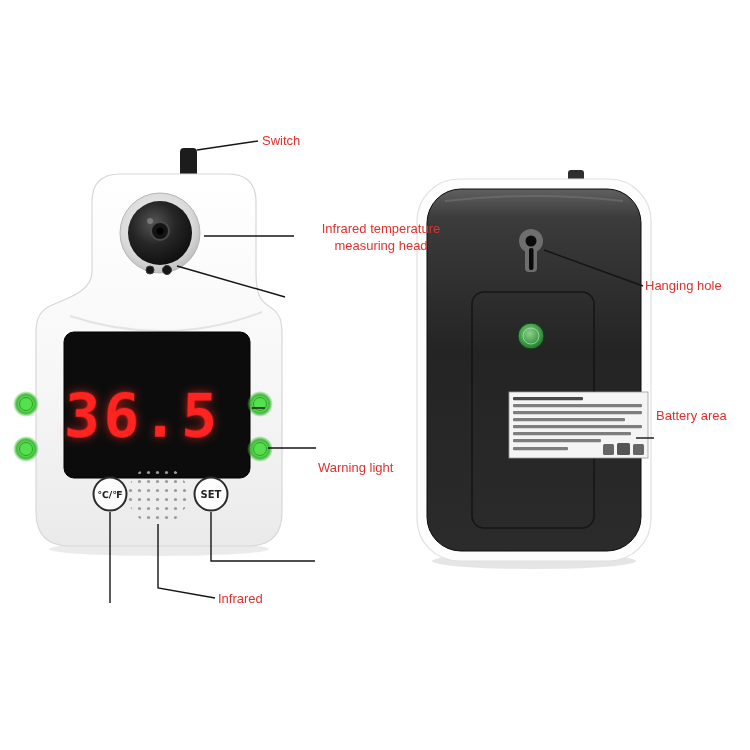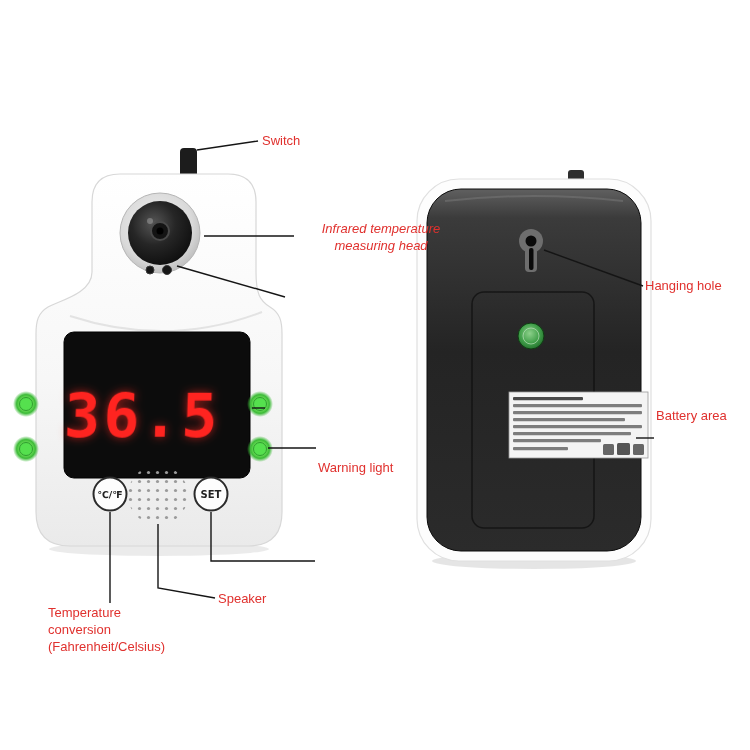--- a/index.html
+++ b/index.html
@@ -7,21 +7,21 @@
     position:relative;width:750px;height:750px;overflow:hidden;background:#ffffff;
     font-family:"Liberation Sans","DejaVu Sans",sans-serif;
   }
   .stage svg{position:absolute;left:0;top:0;}
   .callout{
     position:absolute;
     color:var(--label-text,#e0312e);
     font-size:13px;line-height:1.3;
     white-space:pre-line;
   }
-  .callout.center{text-align:center;font-style:italic;}
+  .callout.center{text-align:center;}
   .leader{stroke:var(--leader-line,#151515);stroke-width:1.4;fill:none;}
   #display-text{
     fill:var(--display-digits,#ff2420);
     font-family:"DejaVu Sans Mono","Liberation Mono",monospace;
     font-weight:bold;letter-spacing:3px;
     filter:drop-shadow(0 0 5px rgba(255,40,32,.65));
   }
   .btn-label{
     font-family:"DejaVu Sans","Liberation Sans",sans-serif;
     font-weight:bold;fill:#222;
@@ -176,18 +176,15 @@
       <line class="leader" x1="110" y1="512" x2="110" y2="603"></line>
     </g>
   </svg>
 
   <div class="callout" style="left:262px;top:133px">Switch</div>
   <div class="callout center" style="left:297px;top:221px;width:168px">Infrared temperature
 measuring head</div>
   <div class="callout" style="left:318px;top:460px">Warning light</div>
   <div class="callout" style="left:645px;top:278px">Hanging hole</div>
   <div class="callout" style="left:656px;top:408px">Battery area</div>
-  <div class="callout" style="left:218px;top:591px">Speaker</div>
-  <div class="callout" style="left:48px;top:605px">Temperature
-conversion
-(Fahrenheit/Celsius)</div>
+  <div class="callout" style="left:218px;top:591px">Infrared</div>
 
 </div>
 
 </body></html>

